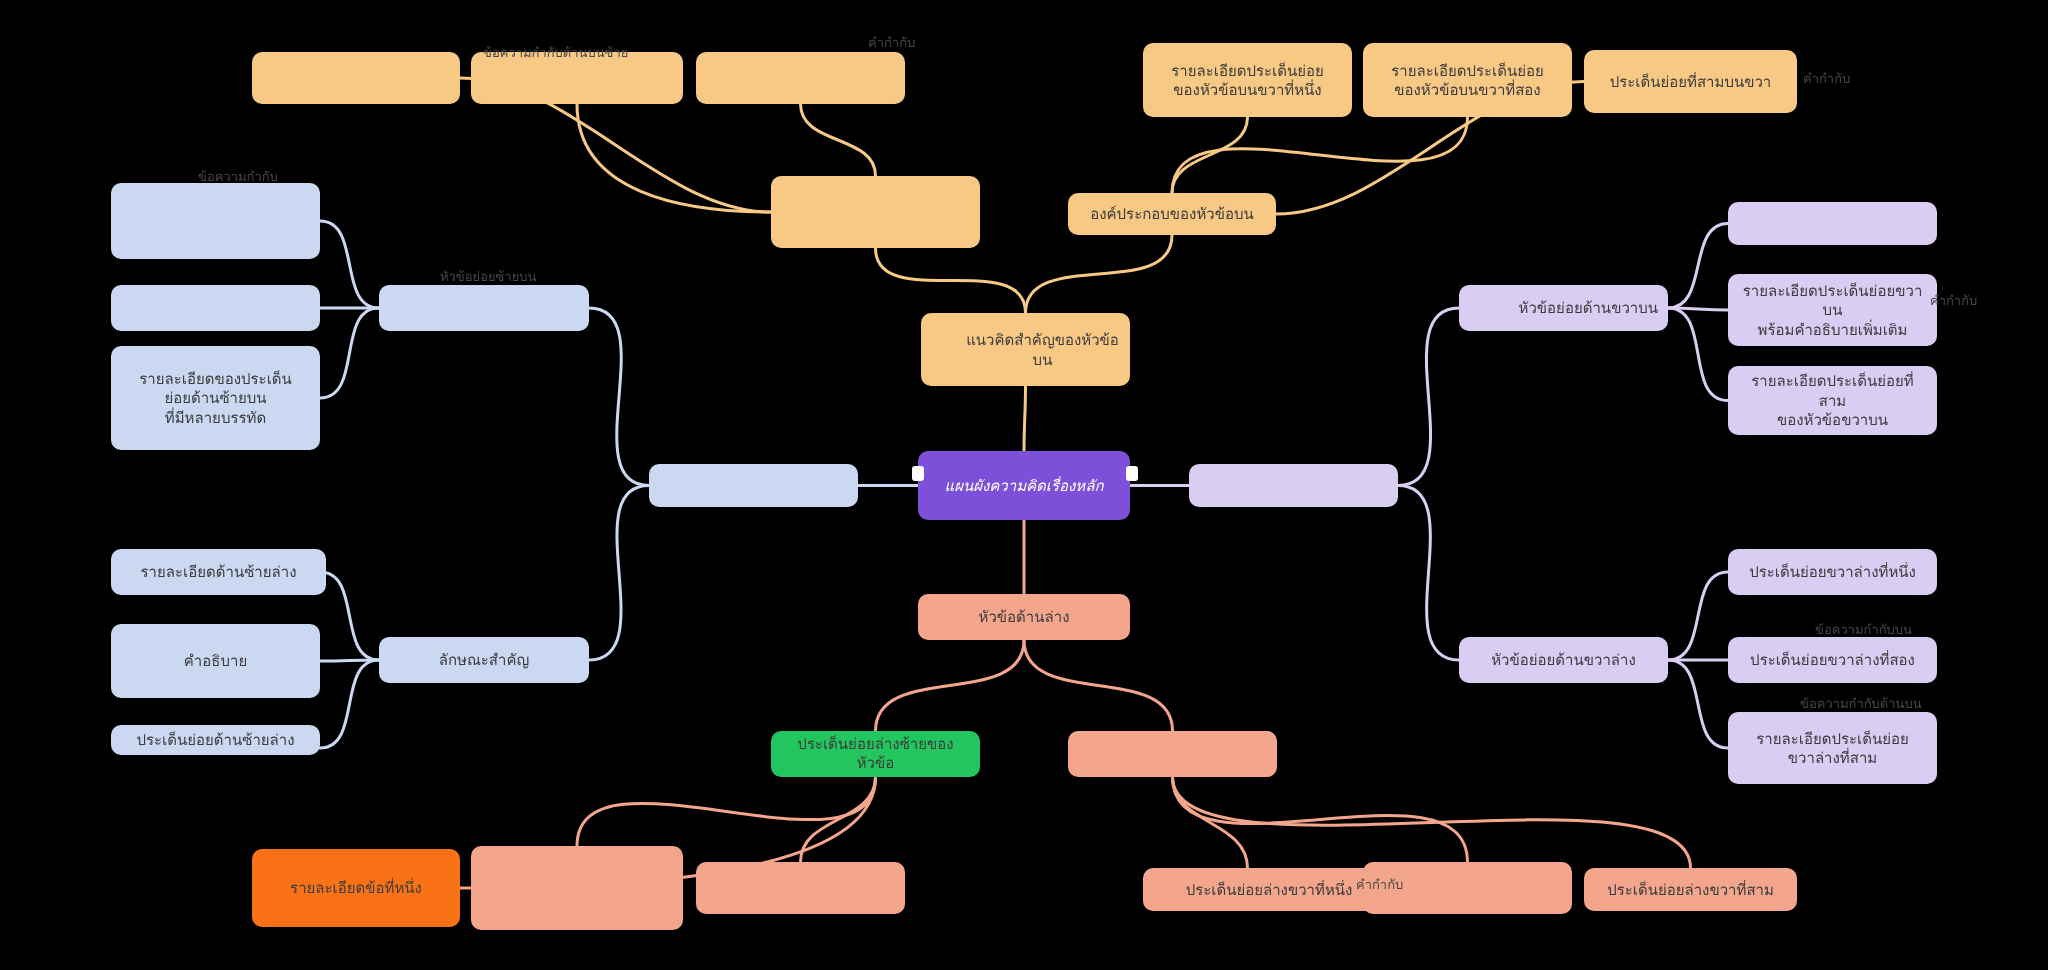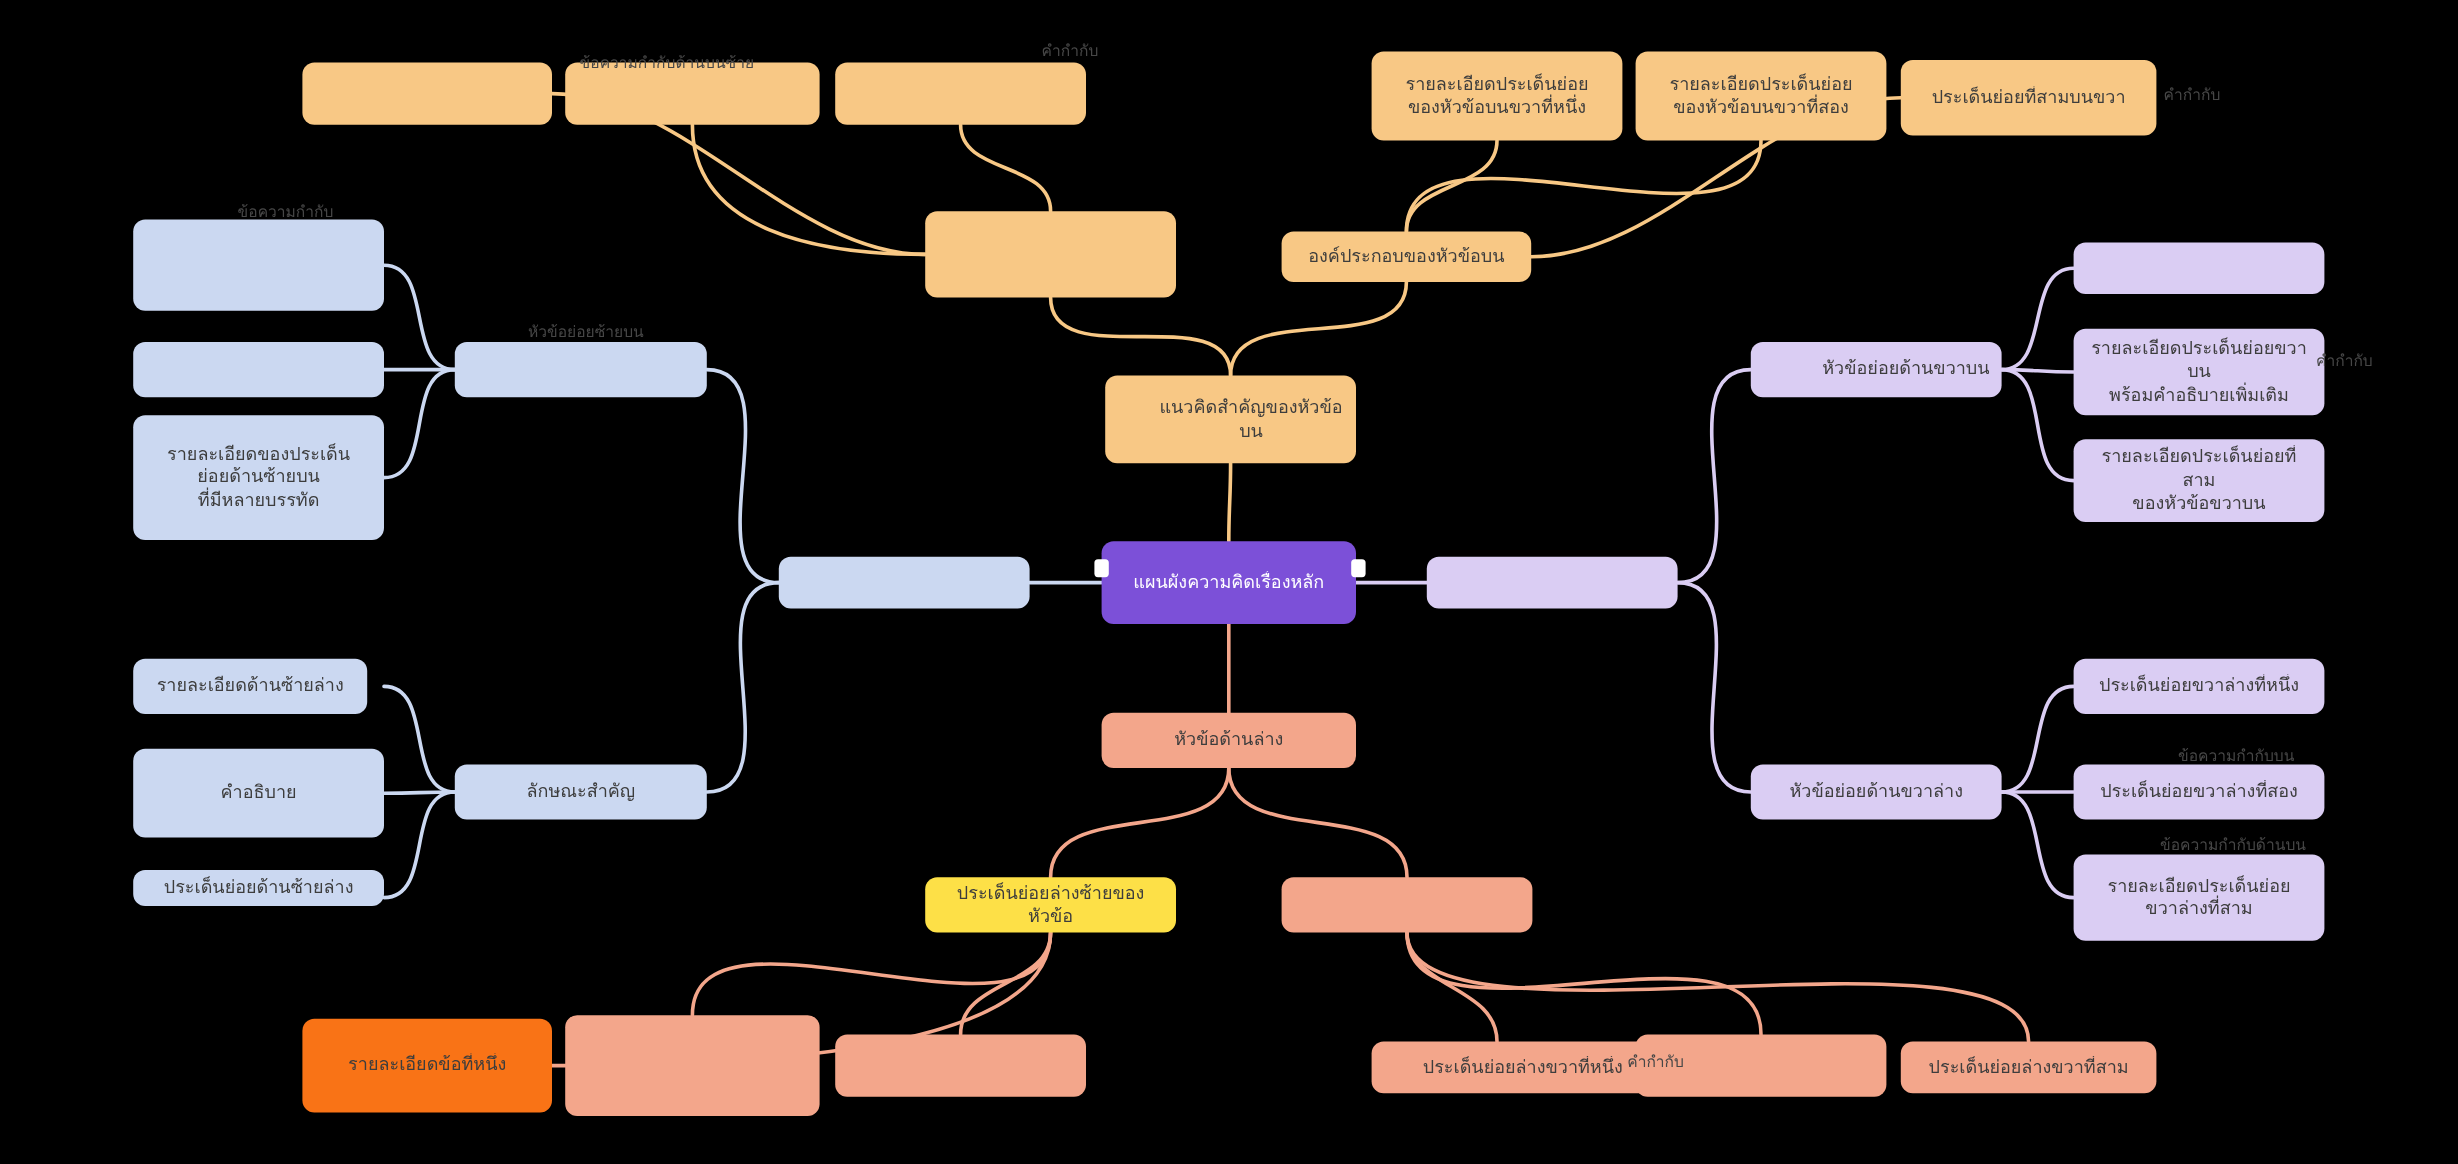--- a/index.html
+++ b/index.html
@@ -75,21 +75,21 @@
       <path d="M1024,640 C1024,709.6657735189957 1172.5,661.3342264810043 1172.5,731" fill="none" stroke="#F3A68B" stroke-width="3" stroke-linecap="round"></path>
       <path d="M875.5,777 C875.5,887 570,888 460,888" fill="none" stroke="#F3A68B" stroke-width="3" stroke-linecap="round"></path>
       <path d="M875.5,777 C875.5,887 577,736 577,846" fill="none" stroke="#F3A68B" stroke-width="3" stroke-linecap="round"></path>
       <path d="M875.5,777 C875.5,822.3431361950186 800.5,816.6568638049814 800.5,862" fill="none" stroke="#F3A68B" stroke-width="3" stroke-linecap="round"></path>
       <path d="M1172.5,777 C1172.5,824.1694816592254 1247.5,820.8305183407746 1247.5,868" fill="none" stroke="#F3A68B" stroke-width="3" stroke-linecap="round"></path>
       <path d="M1172.5,777 C1172.5,887 1467.5,752 1467.5,862" fill="none" stroke="#F3A68B" stroke-width="3" stroke-linecap="round"></path>
       <path d="M1172.5,777 C1172.5,887 1690.5,758 1690.5,868" fill="none" stroke="#F3A68B" stroke-width="3" stroke-linecap="round"></path>
     </svg>
   <div id="nodes-layer">
       <div class="node" style="left: 918px; top: 451px; width: 212px; height: 69px; background: rgb(124, 80, 216);">
-        <span class="node-text" style="color: rgb(255, 255, 255);">แผนผังความคิดเรื่องหลัก</span>
+        <span class="node-text" style="color: rgb(255, 255, 255); font-style: italic;">แผนผังความคิดเรื่องหลัก</span>
       </div>
       <div class="node" style="left: 921px; top: 313px; width: 209px; height: 73px; background: rgb(248, 200, 133); padding-left: 44px;">
         <span class="node-text">แนวคิดสำคัญของหัวข้อบน</span>
       </div>
       <div class="node" style="left: 771px; top: 176px; width: 209px; height: 72px; background: rgb(248, 200, 133);">
         <span class="node-text"></span>
       </div>
       <div class="node" style="left: 1068px; top: 193px; width: 208px; height: 42px; background: rgb(248, 200, 133);">
         <span class="node-text">องค์ประกอบของหัวข้อบน</span>
       </div>
@@ -126,21 +126,21 @@
         <span class="node-text"></span>
       </div>
       <div class="node" style="left: 111px; top: 346px; width: 209px; height: 104px; background: rgb(203, 216, 241);">
         <span class="node-text">รายละเอียดของประเด็น
 ย่อยด้านซ้ายบน
 ที่มีหลายบรรทัด</span>
       </div>
       <div class="node" style="left: 379px; top: 637px; width: 210px; height: 46px; background: rgb(203, 216, 241);">
         <span class="node-text">ลักษณะสำคัญ</span>
       </div>
-      <div class="node" style="left: 111px; top: 549px; width: 195px; height: 46px; background: rgb(203, 216, 241);">
+      <div class="node" style="left: 111px; top: 549px; width: 215px; height: 46px; background: rgb(203, 216, 241);">
         <span class="node-text">รายละเอียดด้านซ้ายล่าง</span>
       </div>
       <div class="node" style="left: 111px; top: 624px; width: 209px; height: 74px; background: rgb(203, 216, 241);">
         <span class="node-text">คำอธิบาย</span>
       </div>
       <div class="node" style="left: 111px; top: 725px; width: 209px; height: 30px; background: rgb(203, 216, 241);">
         <span class="node-text">ประเด็นย่อยด้านซ้ายล่าง</span>
       </div>
       <div class="node" style="left: 1189px; top: 464px; width: 209px; height: 43px; background: rgb(218, 205, 243);">
         <span class="node-text"></span>
@@ -168,21 +168,21 @@
       <div class="node" style="left: 1728px; top: 637px; width: 209px; height: 46px; background: rgb(218, 205, 243);">
         <span class="node-text">ประเด็นย่อยขวาล่างที่สอง</span>
       </div>
       <div class="node" style="left: 1728px; top: 712px; width: 209px; height: 72px; background: rgb(218, 205, 243);">
         <span class="node-text">รายละเอียดประเด็นย่อย
 ขวาล่างที่สาม</span>
       </div>
       <div class="node" style="left: 918px; top: 594px; width: 212px; height: 46px; background: rgb(243, 166, 139);">
         <span class="node-text">หัวข้อด้านล่าง</span>
       </div>
-      <div class="node" style="left: 771px; top: 731px; width: 209px; height: 46px; background: #fde047;">
+      <div class="node" style="left: 771px; top: 731px; width: 209px; height: 46px; background: #22c55e; font-family: Liberation Serif, serif;">
         <span class="node-text">ประเด็นย่อยล่างซ้ายของหัวข้อ</span>
       </div>
       <div class="node" style="left: 1068px; top: 731px; width: 209px; height: 46px; background: rgb(243, 166, 139);">
         <span class="node-text"></span>
       </div>
       <div class="node" style="left: 252px; top: 849px; width: 208px; height: 78px; background: #f97316;">
         <span class="node-text">รายละเอียดข้อที่หนึ่ง</span>
       </div>
       <div class="node" style="left: 471px; top: 846px; width: 212px; height: 84px; background: rgb(243, 166, 139);">
         <span class="node-text"></span>

